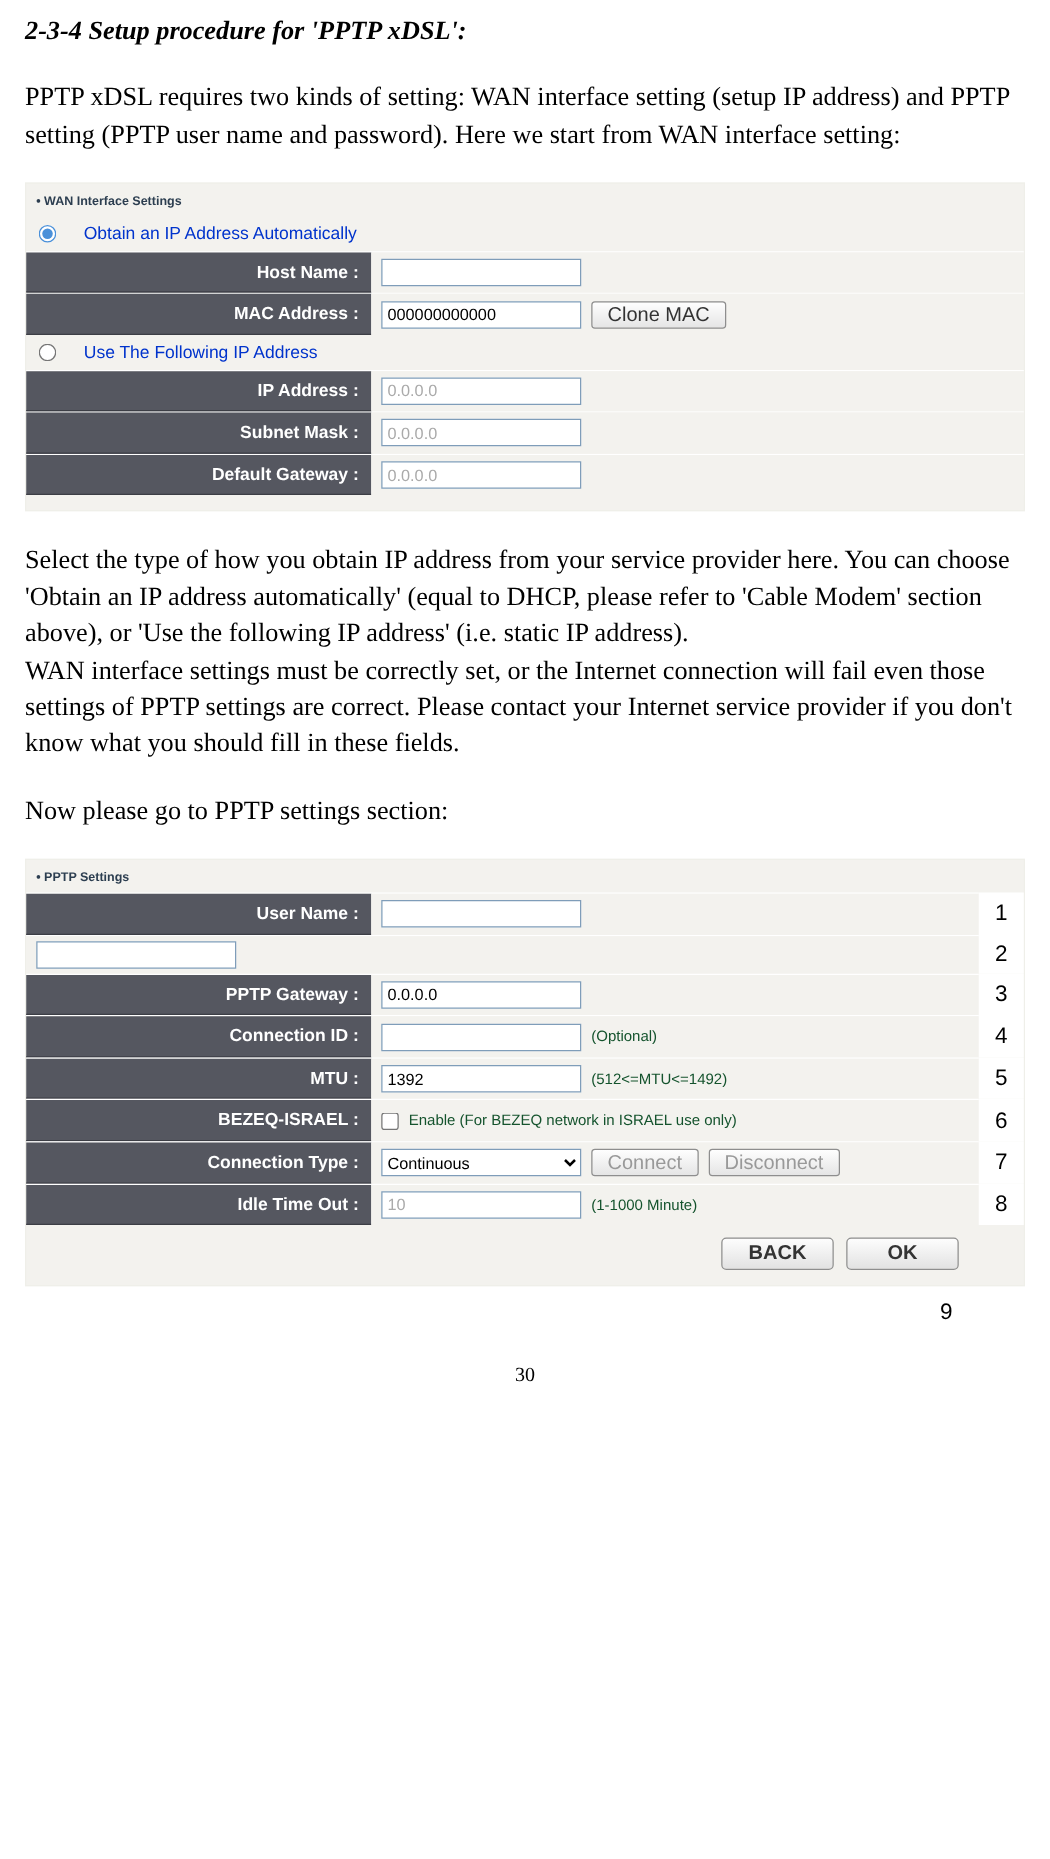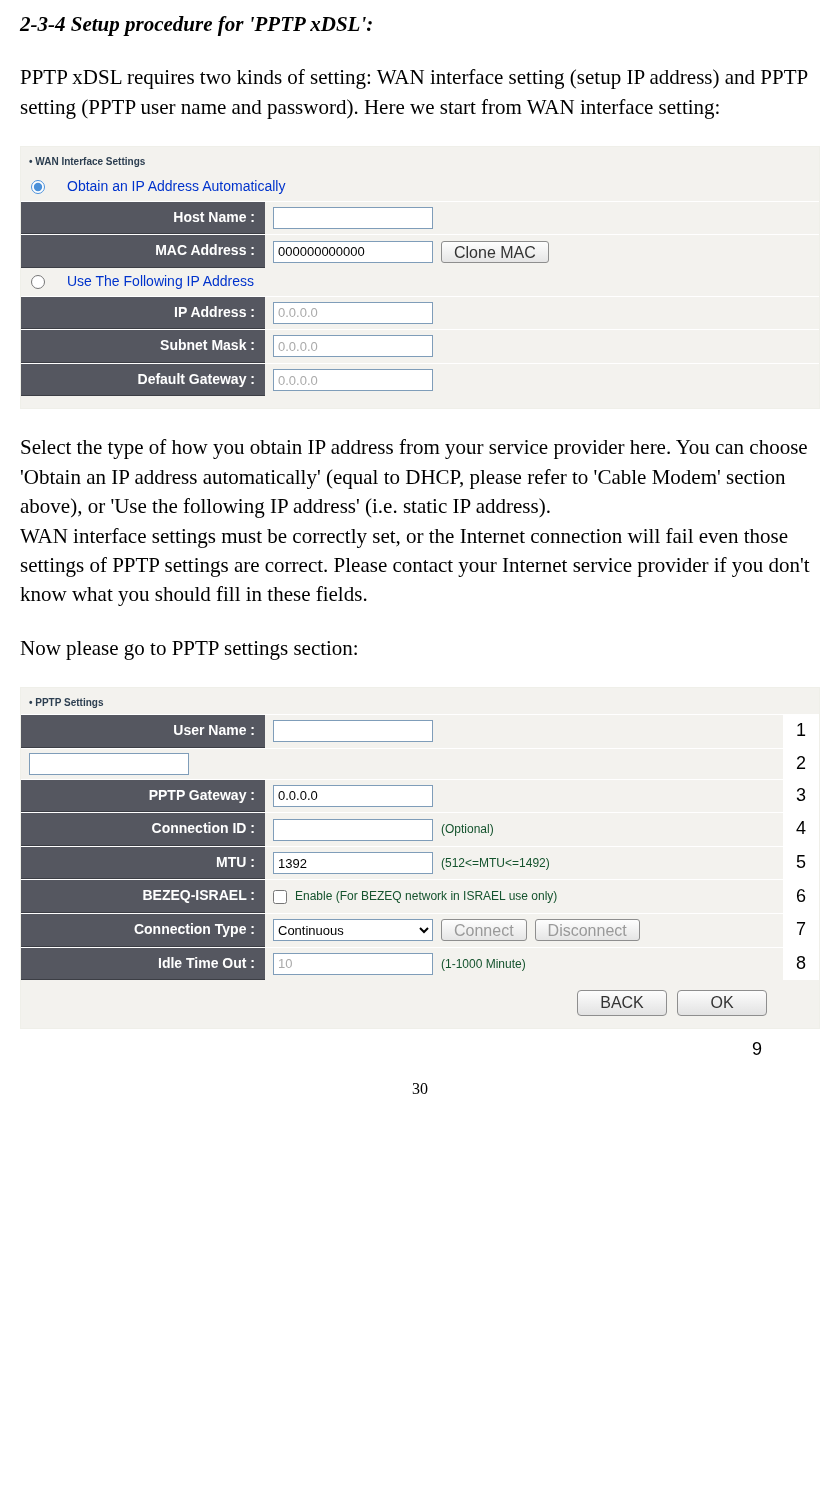--- a/index.html
+++ b/index.html
@@ -55,21 +55,21 @@
       display: flex;
       align-items: stretch;
       border-top: 1px solid #fff;
     }
     .field-label {
       background: #555760;
       color: #fff;
       font-weight: bold;
       text-align: right;
       padding: 6px 10px;
-      width: 244px;
+      width: 276px;
       font-size: 14px;
       display: flex;
       align-items: center;
       justify-content: flex-end;
       border-bottom: 1px solid #3c3e45;
     }
     .field-value {
       background: #f3f2ee;
       padding: 4px 8px;
       display: flex;
@@ -121,21 +121,21 @@
     }
     .button-row {
       display: flex;
       justify-content: flex-end;
       gap: 10px;
       padding: 10px 16px 0 0;
     }
     .button-row .btn-wide {
       width: 90px;
       height: 26px;
-      font-weight: normal;
+      font-weight: bold;
       background: linear-gradient(#fdfdfd, #e2e2e2);
       border: 1px solid #8e8e8e;
       border-radius: 4px;
     }
     .annotation-col {
       width: 36px;
       display: flex;
       align-items: center;
       justify-content: center;
       font-family: Arial, sans-serif;
@@ -149,21 +149,21 @@
     .annot-below {
       text-align: right;
       padding-right: 58px;
       font-family: Arial, sans-serif;
       font-size: 18px;
       margin-top: 4px;
     }
     .page-number {
       text-align: center;
       font-size: 16px;
-      margin-top: 16px;
+      margin-top: 28px;
     }
   </style>
 </head>
 <body>
 
 <div class="section-heading">2-3-4 Setup procedure for 'PPTP xDSL':</div>
 
 <div class="para">PPTP xDSL requires two kinds of setting: WAN interface setting (setup IP address) and PPTP setting (PPTP user name and password). Here we start from WAN interface setting:</div>
 
 <div class="settings-panel">

